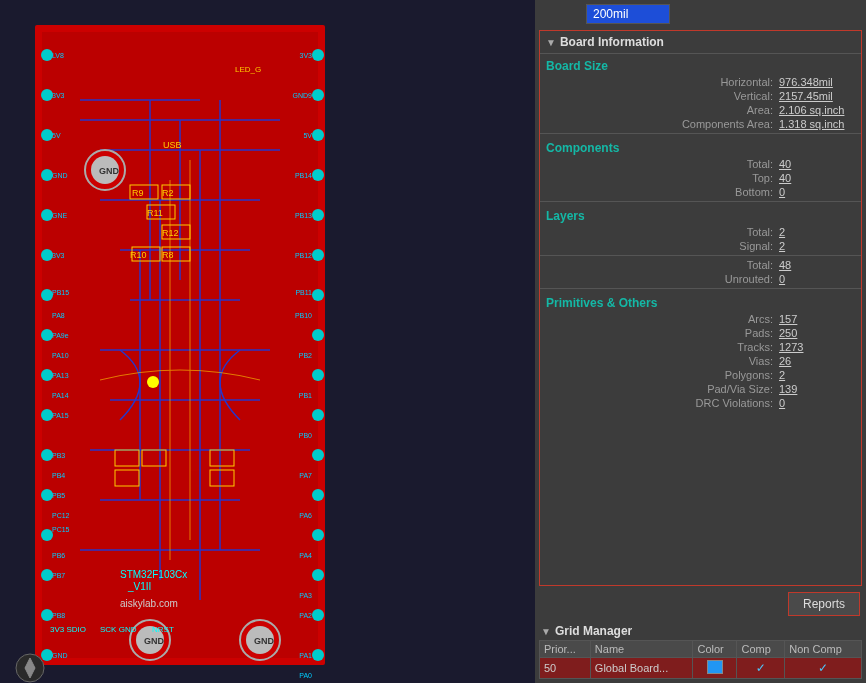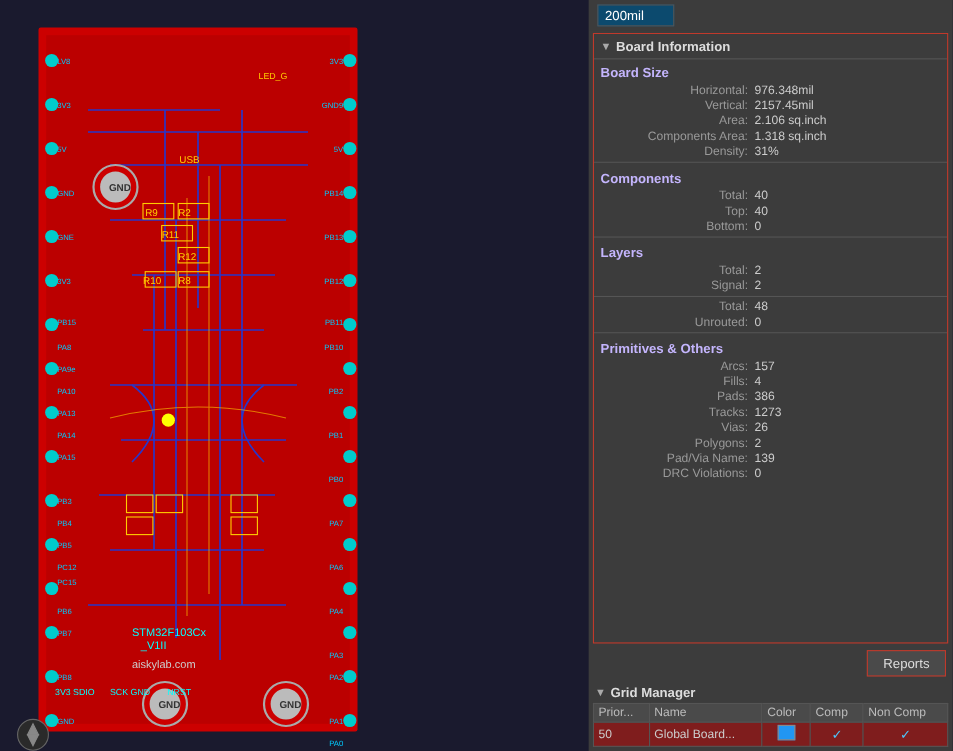--- a/index.html
+++ b/index.html
@@ -51,26 +51,27 @@
       flex-shrink: 0;
       flex-direction: column;
     }
 
     #axis-snap-label {
       color: #bbb;
       font-size: 12px;
     }
 
     #axis-snap-input {
-      background: #0c4a6e;
+      background: #1d4ed8;
       border: 1px solid #555;
       color: #fff;
       padding: 2px 6px;
       font-size: 12px;
-      width: 70px;
+      width: 84px;
+      margin-left: 43px;
     }
 
     
     #board-info-panel {
       border: 1px solid #c0392b;
       margin: 2px 4px;
       flex: 1;
       overflow-y: auto;
       background: #3c3c3c;
     }
@@ -81,45 +82,46 @@
       color: #ddd;
       font-weight: bold;
       font-size: 12px;
       border-bottom: 1px solid #555;
       display: flex;
       align-items: center;
       gap: 4px;
     }
 
     .section-title {
-      color: #c4b5fd;
+      color: #14b8a6;
       font-weight: bold;
       padding: 5px 6px 2px 6px;
       font-size: 12px;
     }
 
     .info-row {
       display: flex;
-      justify-content: flex-start;
+      justify-content: flex-end;
       padding: 1px 8px 1px 20px;
       font-size: 11px;
       color: #bbb;
     }
 
     .info-row .label {
       text-align: right;
       color: #999;
       min-width: 120px;
     }
 
     .info-row .value {
       color: #ccc;
       min-width: 80px;
       text-align: left;
       padding-left: 6px;
+      text-decoration: underline;
     }
 
     .value-link {
       color: #4fc3f7;
       cursor: pointer;
     }
 
     .divider {
       height: 1px;
       background: #555;
@@ -417,24 +419,20 @@
       <span class="value">2157.45mil</span>
     </div>
     <div class="info-row">
       <span class="label">Area:</span>
       <span class="value">2.106 sq.inch</span>
     </div>
     <div class="info-row">
       <span class="label">Components Area:</span>
       <span class="value">1.318 sq.inch</span>
     </div>
-    <div class="info-row">
-      <span class="label">Density:</span>
-      <span class="value">31%</span>
-    </div>
 
     <div class="divider"></div>
 
     <div class="section-title">Components</div>
 
     <div class="info-row">
       <span class="label">Total:</span>
       <span class="value value-link">40</span>
     </div>
     <div class="info-row">
@@ -473,41 +471,37 @@
 
     <div class="divider"></div>
 
     <div class="section-title">Primitives &amp; Others</div>
 
     <div class="info-row">
       <span class="label">Arcs:</span>
       <span class="value">157</span>
     </div>
     <div class="info-row">
-      <span class="label">Fills:</span>
-      <span class="value">4</span>
-    </div>
-    <div class="info-row">
       <span class="label">Pads:</span>
-      <span class="value">386</span>
+      <span class="value">250</span>
     </div>
     <div class="info-row">
       <span class="label">Tracks:</span>
       <span class="value">1273</span>
     </div>
     <div class="info-row">
       <span class="label">Vias:</span>
       <span class="value">26</span>
     </div>
     <div class="info-row">
       <span class="label">Polygons:</span>
       <span class="value value-link">2</span>
     </div>
     <div class="info-row">
-      <span class="label">Pad/Via Name:</span>
+      <span class="label">Pad/Via Size:</span>
       <span class="value">139</span>
     </div>
     <div class="info-row">
       <span class="label">DRC Violations:</span>
       <span class="value value-link">0</span>
     </div>
 
   </div>
 
   <div id="reports-row">

